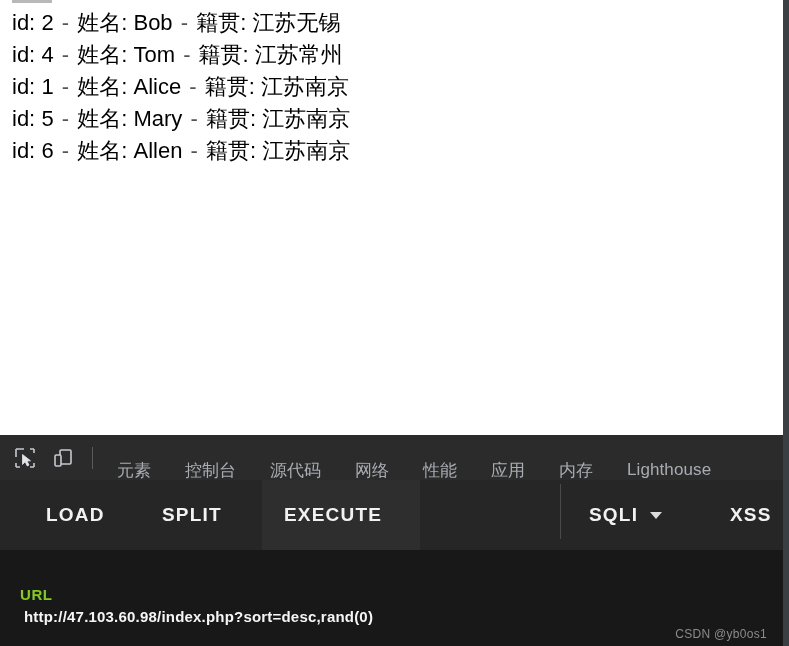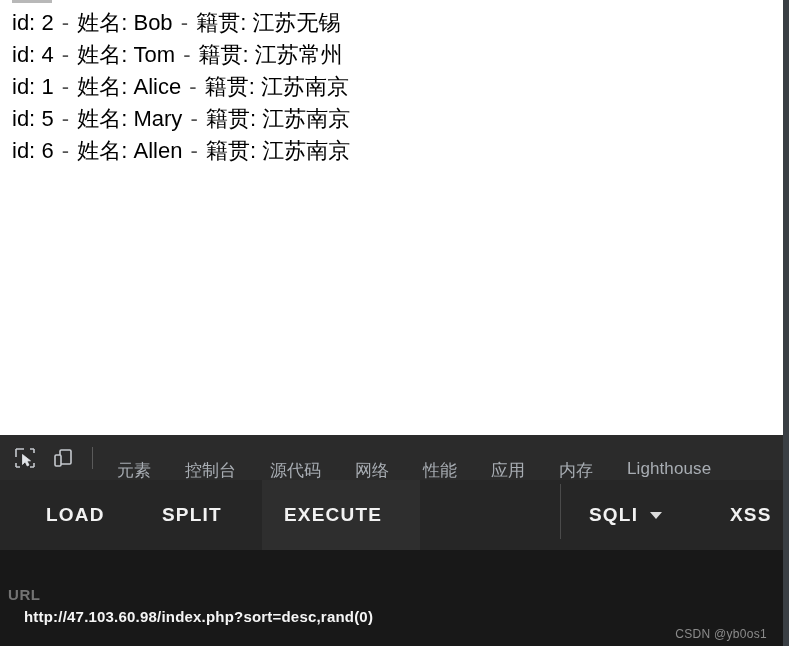--- a/index.html
+++ b/index.html
@@ -90,21 +90,21 @@
   .dt-icon svg { display: block; }
   .dt-divider {
     width: 1px;
     height: 22px;
     background: #5a5a5a;
     margin-left: 16px;
     margin-right: 4px;
   }
   .dt-tabs {
     display: flex;
-    align-items: flex-start;
+    align-items: center;
     flex: 1;
     min-width: 0;
     margin-top: 25px;
   }
   .dt-tab {
     color: #a8adb3;
     font-size: 17px;
     padding: 0 14px;
     margin-left: 6px;
     white-space: nowrap;
@@ -169,23 +169,23 @@
     position: absolute;
     left: 0;
     top: 550px;
     width: 783px;
     height: 96px;
     background: #181818;
     overflow: hidden;
   }
   .url-label {
     position: absolute;
-    left: 8px;
+    left: 20px;
     top: 36px;
-    color: #737373;
+    color: #84cc16;
     font-size: 15px;
     font-weight: bold;
     letter-spacing: 0.6px;
     font-family: "Liberation Sans", "DejaVu Sans", sans-serif;
   }
   .url-value {
     position: absolute;
     left: 24px;
     top: 58px;
     color: #f5f5f5;

